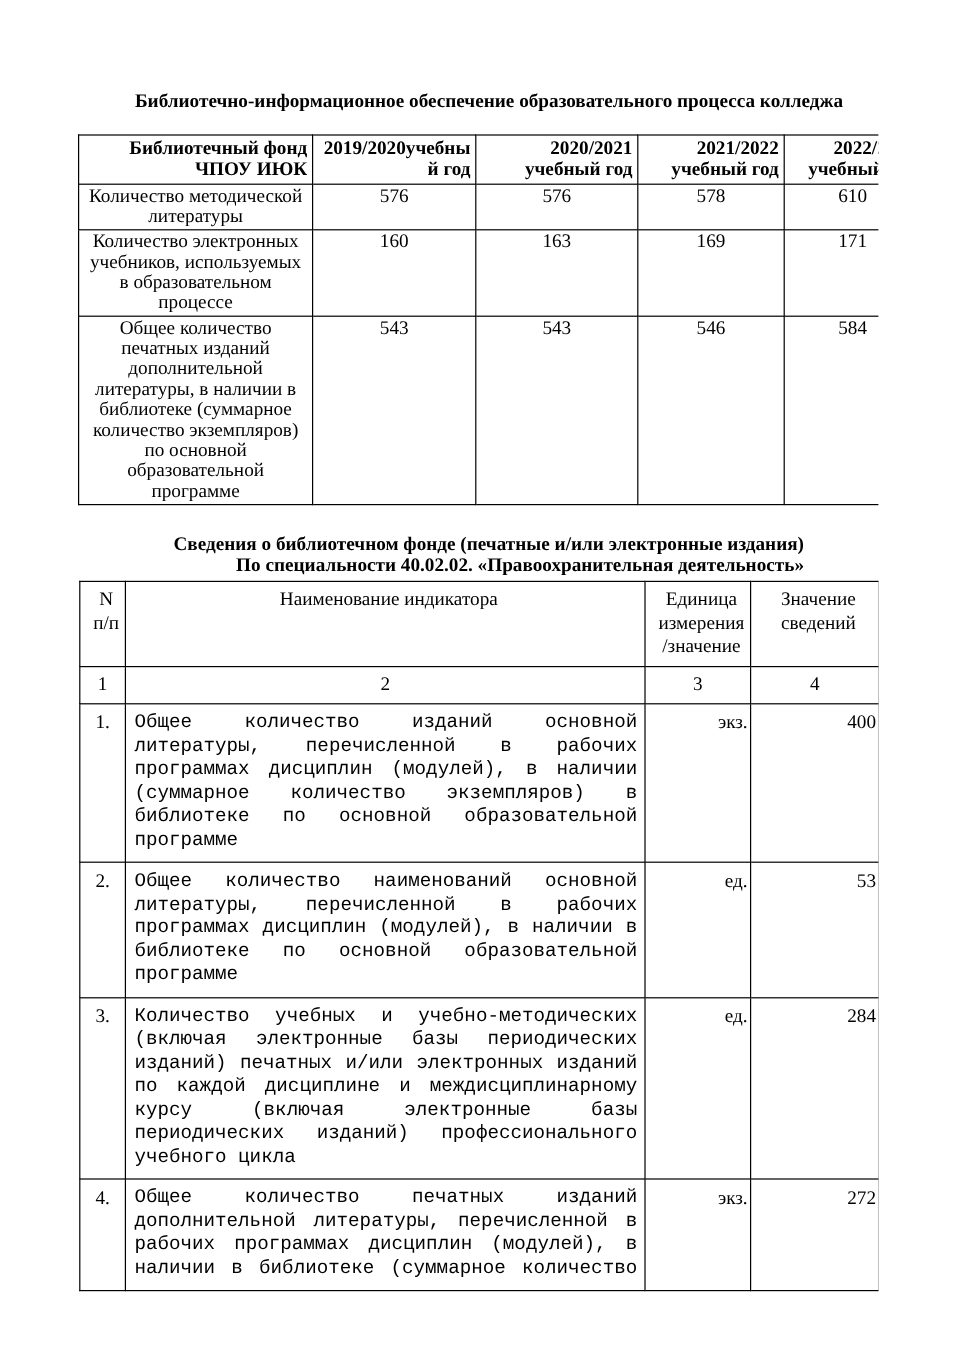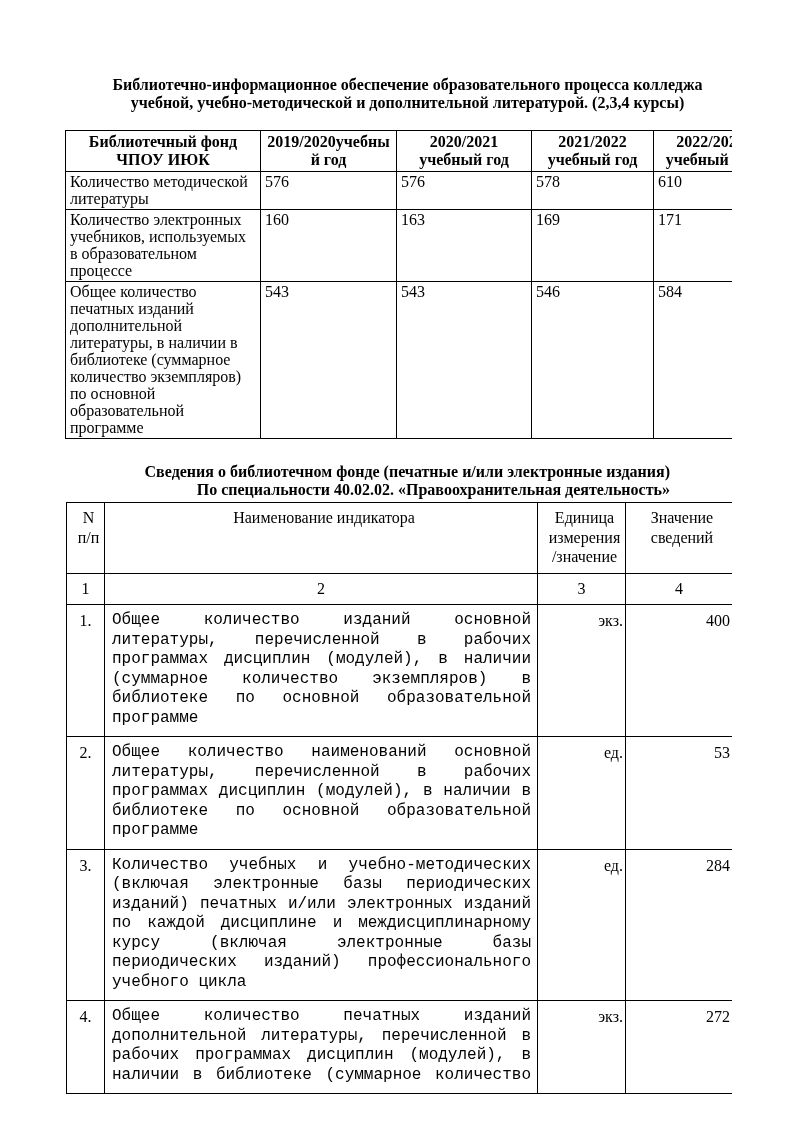--- a/index.html
+++ b/index.html
@@ -36,25 +36,26 @@
     font-size: 16px;
     overflow-wrap: break-word;
   }
   
   .t1 {
     margin: 18px 0 0 65px;
     width: 702px;
   }
   .t1 th {
     font-weight: bold;
-    text-align: center;
+    text-align: right;
     line-height: 18px;
     padding: 2px 4px;
   }
   .t1 td {
+    text-align: center;
     line-height: 17px;
     padding: 1px 4px 2px 4px;
   }
   
   .sec2-title {
     margin: 24px 62px 0 62px;
     text-align: right;
     font-weight: bold;
     font-size: 16px;
     line-height: 18px;
@@ -94,21 +95,20 @@
     padding: 6px 2px 6px 2px;
   }
 </style>
 </head>
 <body>
 
 <div class="page">
 
   <div class="doc-title">
     <div>Библиотечно-информационное обеспечение образовательного процесса колледжа</div>
-    <div>учебной, учебно-методической и дополнительной литературой. (2,3,4 курсы)</div>
   </div>
 
   <table class="t1">
     <colgroup>
       <col style="width:195px">
       <col style="width:136px">
       <col style="width:135px">
       <col style="width:122px">
       <col style="width:114px">
     </colgroup>

